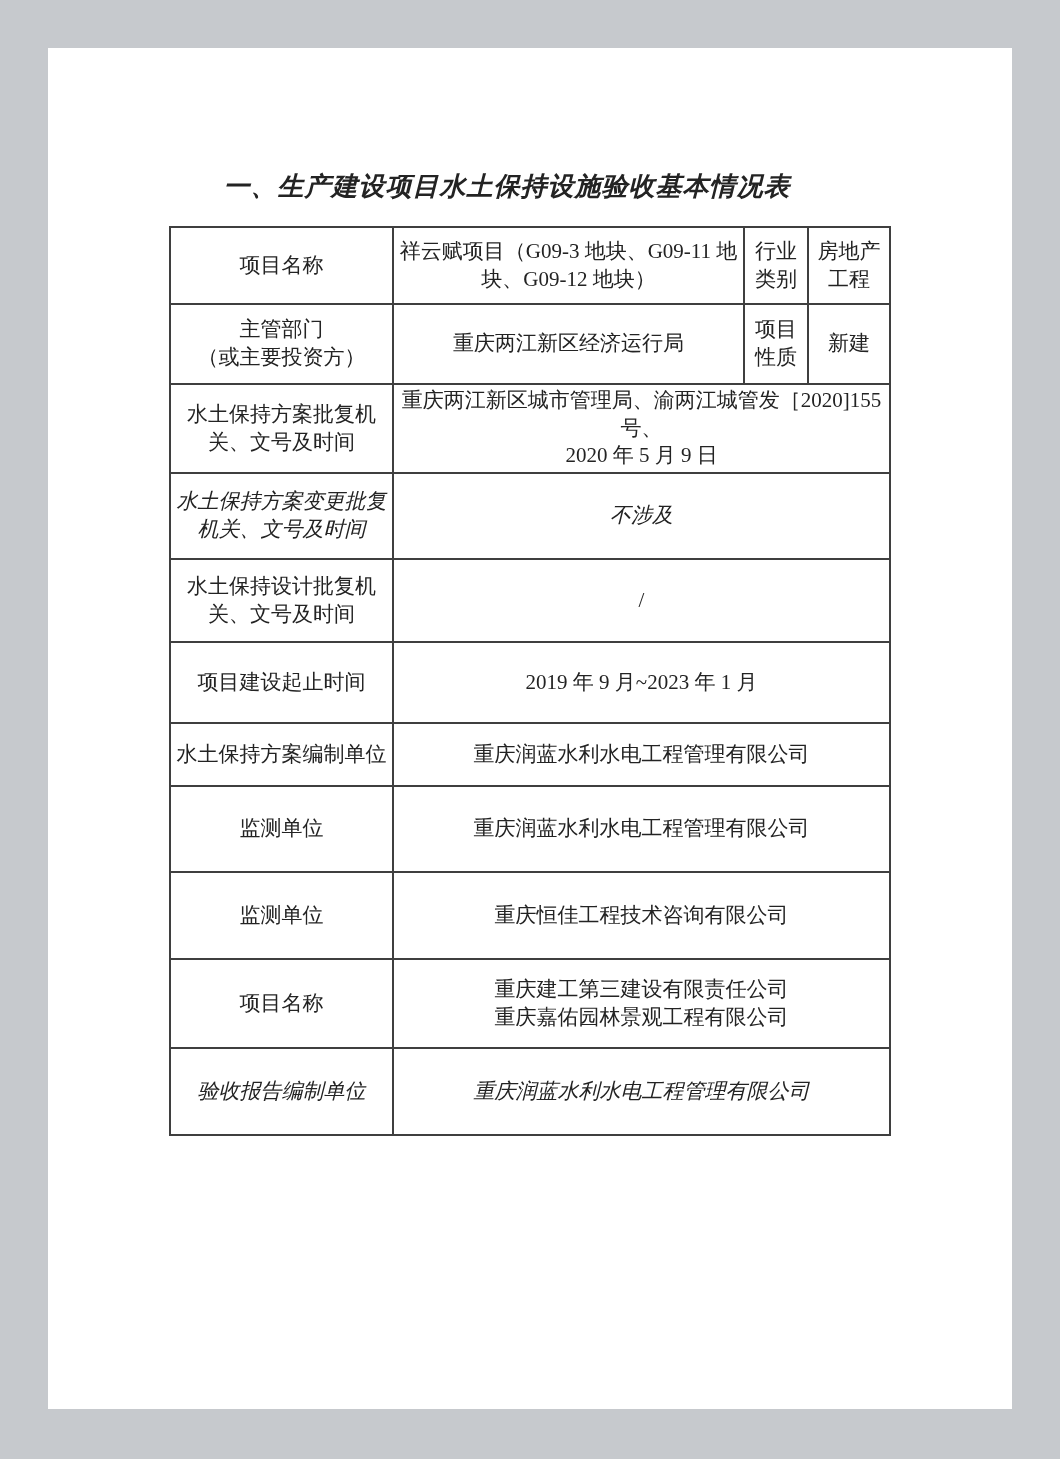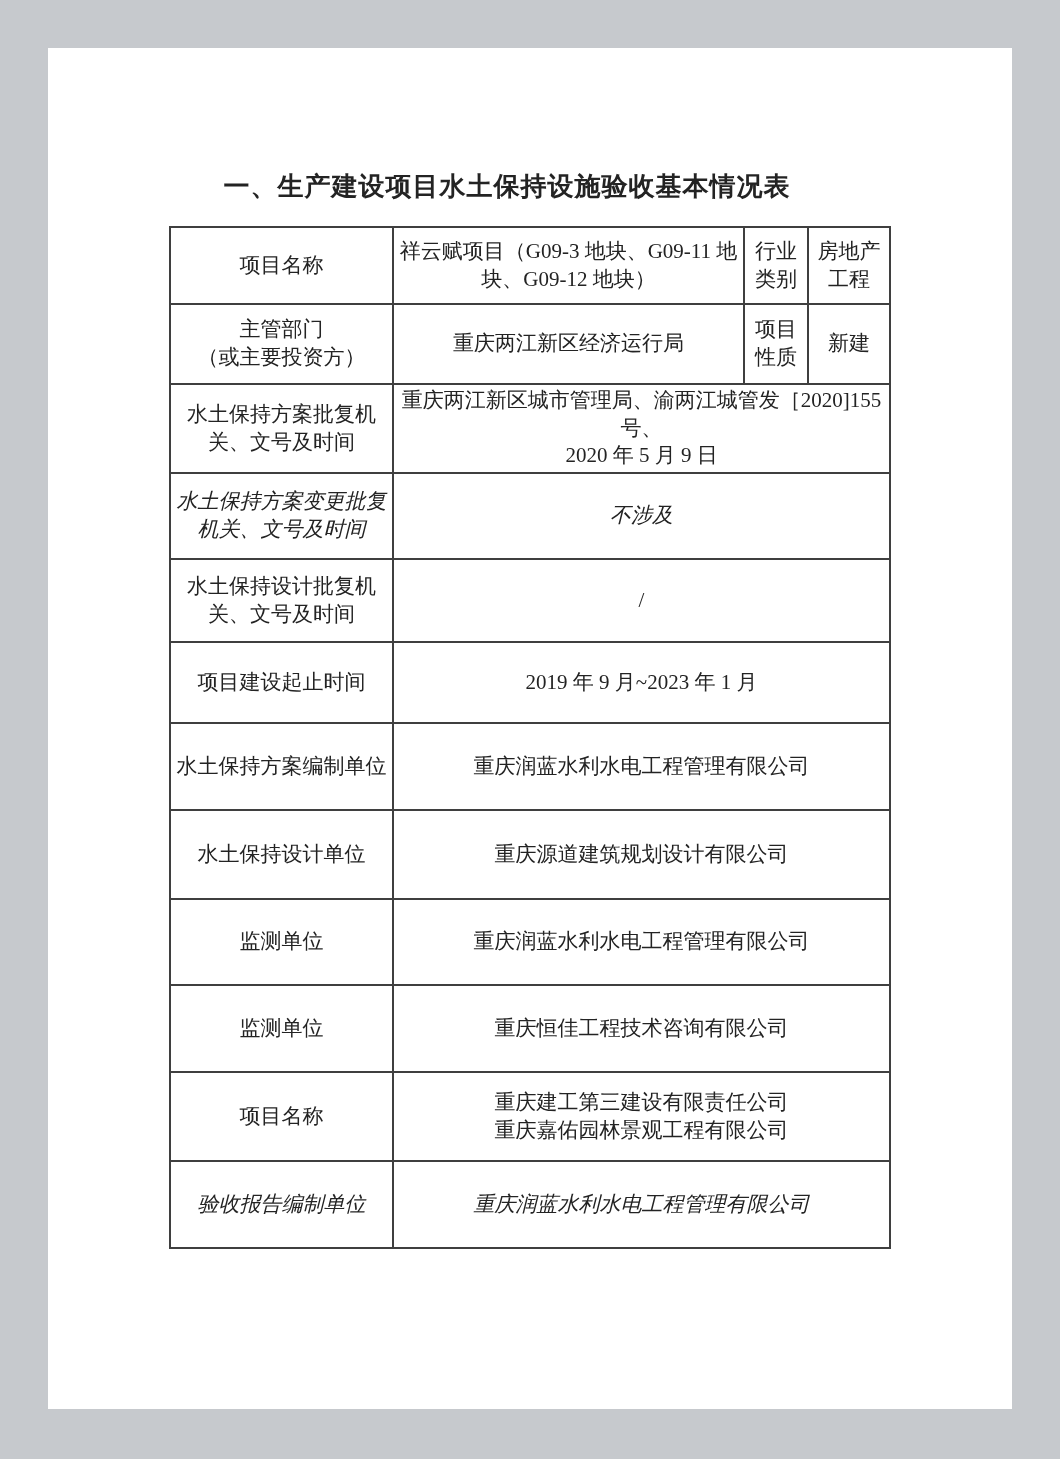--- a/index.html
+++ b/index.html
@@ -23,20 +23,21 @@
   }
   .doc-title {
     text-align: center;
     position: relative;
     left: -23px;
     font-size: 26px;
     font-weight: bold;
     line-height: 30px;
     color: var(--text, #222222);
     letter-spacing: 1px;
+    font-style: italic;
   }
   table.info-table {
     border-collapse: collapse;
     table-layout: fixed;
     width: 720px;
     margin: 24px auto 0 auto;
   }
   table.info-table td {
     border: 2px solid var(--border, #3f3f3f);
     text-align: center;
@@ -48,21 +49,21 @@
     padding: 2px 4px;
     overflow: hidden;
   }
   
   tr.r1  { height: 77px; }
   tr.r2  { height: 80px; }
   tr.r3  { height: 80px; }
   tr.r4  { height: 86px; font-style: italic; }
   tr.r5  { height: 83px; }
   tr.r6  { height: 81px; }
-  tr.r7  { height: 87px; }
+  tr.r7  { height: 63px; }
   tr.r8  { height: 89px; }
   tr.r9  { height: 86px; }
   tr.r10 { height: 87px; }
   tr.r11 { height: 89px; }
   tr.r12 { height: 87px; font-style: italic; }
 </style>
 </head>
 <body>
 
 <div class="page">
@@ -111,24 +112,20 @@
         <td colspan="3">/</td>
       </tr>
       <tr class="r6">
         <td>项目建设起止时间</td>
         <td colspan="3">2019 年 9 月~2023 年 1 月</td>
       </tr>
       <tr class="r7">
         <td>水土保持方案编制单位</td>
         <td colspan="3">重庆润蓝水利水电工程管理有限公司</td>
       </tr>
-      <tr class="r8">
-        <td>水土保持设计单位</td>
-        <td colspan="3">重庆源道建筑规划设计有限公司</td>
-      </tr>
       <tr class="r9">
         <td>监测单位</td>
         <td colspan="3">重庆润蓝水利水电工程管理有限公司</td>
       </tr>
       <tr class="r10">
         <td>监测单位</td>
         <td colspan="3">重庆恒佳工程技术咨询有限公司</td>
       </tr>
       <tr class="r11">
         <td>项目名称</td>

